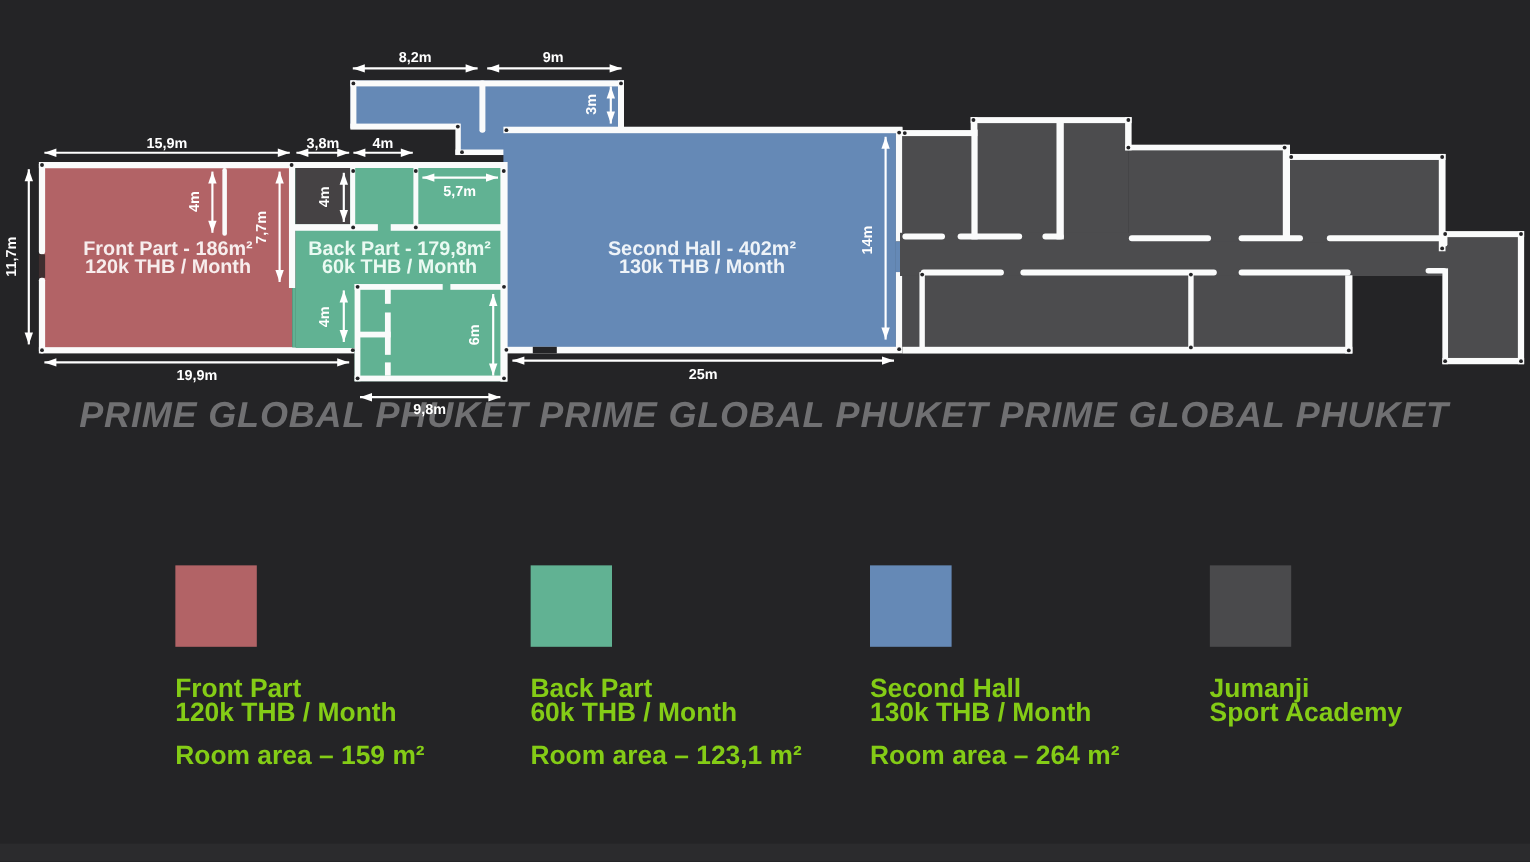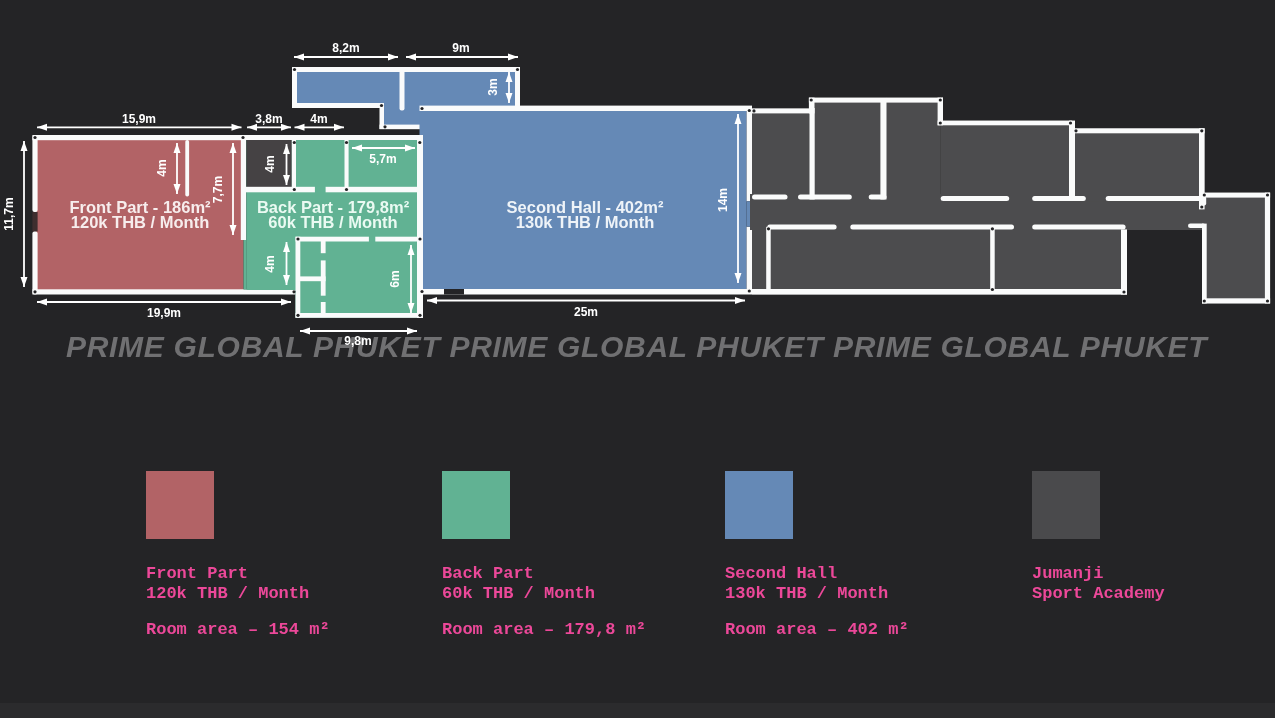--- a/index.html
+++ b/index.html
@@ -2,21 +2,21 @@
 <html><head>
 <meta charset="utf-8">
 <style>
   html,body{margin:0;padding:0;}
   body{width:1275px;height:718px;background:#242426;overflow:hidden;position:relative;
        font-family:"Liberation Sans", sans-serif;}
   .wm{position:absolute;left:66px;top:330px;width:1211px;color:#707072;
       font-size:30px;font-style:italic;font-weight:bold;letter-spacing:0.7px;white-space:nowrap;}
   svg{position:absolute;left:0;top:0;transform:translateZ(0);}
   .wm,.leg{transform:translateZ(0);}
-  .leg{position:absolute;color:#ec4899;font-weight:bold;font-size:17px;line-height:20px;font-family:Liberation Mono, monospace;}
+  .leg{position:absolute;color:#84cc16;font-weight:bold;font-size:22px;line-height:20px;}
   .leg .sq{width:68px;height:68px;}
   .leg .t1{margin-top:25px;}
   .leg .t2{margin-top:16px;}
 </style>
 </head>
 <body>
 
 <div style="position:absolute;left:0;top:703px;width:1275px;height:15px;background:#2b2b2d;"></div>
 
 <div class="wm">PRIME GLOBAL PHUKET PRIME GLOBAL PHUKET PRIME GLOBAL PHUKET</div>
@@ -324,39 +324,39 @@
   <text x="358" y="345" fill="#fff" font-size="12" font-weight="bold" text-anchor="middle">9,8m</text>
   </g>
 </svg>
 
 <div class="leg" style="left:146px;top:471px;">
 
   <div class="sq" style="background:#b26366;"></div>
 
   <div class="t1">Front Part<br>120k THB / Month</div>
 
-  <div class="t2">Room area – 154 m²</div>
+  <div class="t2">Room area – 159 m²</div>
 </div>
 
 <div class="leg" style="left:442px;top:471px;">
 
   <div class="sq" style="background:#61b293;"></div>
 
   <div class="t1">Back Part<br>60k THB / Month</div>
 
-  <div class="t2">Room area – 179,8 m²</div>
+  <div class="t2">Room area – 123,1 m²</div>
 </div>
 
 <div class="leg" style="left:725px;top:471px;">
 
   <div class="sq" style="background:#6589b6;"></div>
 
   <div class="t1">Second Hall<br>130k THB / Month</div>
 
-  <div class="t2">Room area – 402 m²</div>
+  <div class="t2">Room area – 264 m²</div>
 </div>
 
-<div class="leg" style="left:1032px;top:471px;">
+<div class="leg" style="left:1008px;top:471px;">
 
   <div class="sq" style="background:#4a4a4c;"></div>
 
   <div class="t1">Jumanji<br>Sport Academy</div>
 </div>
 
 </body></html>

